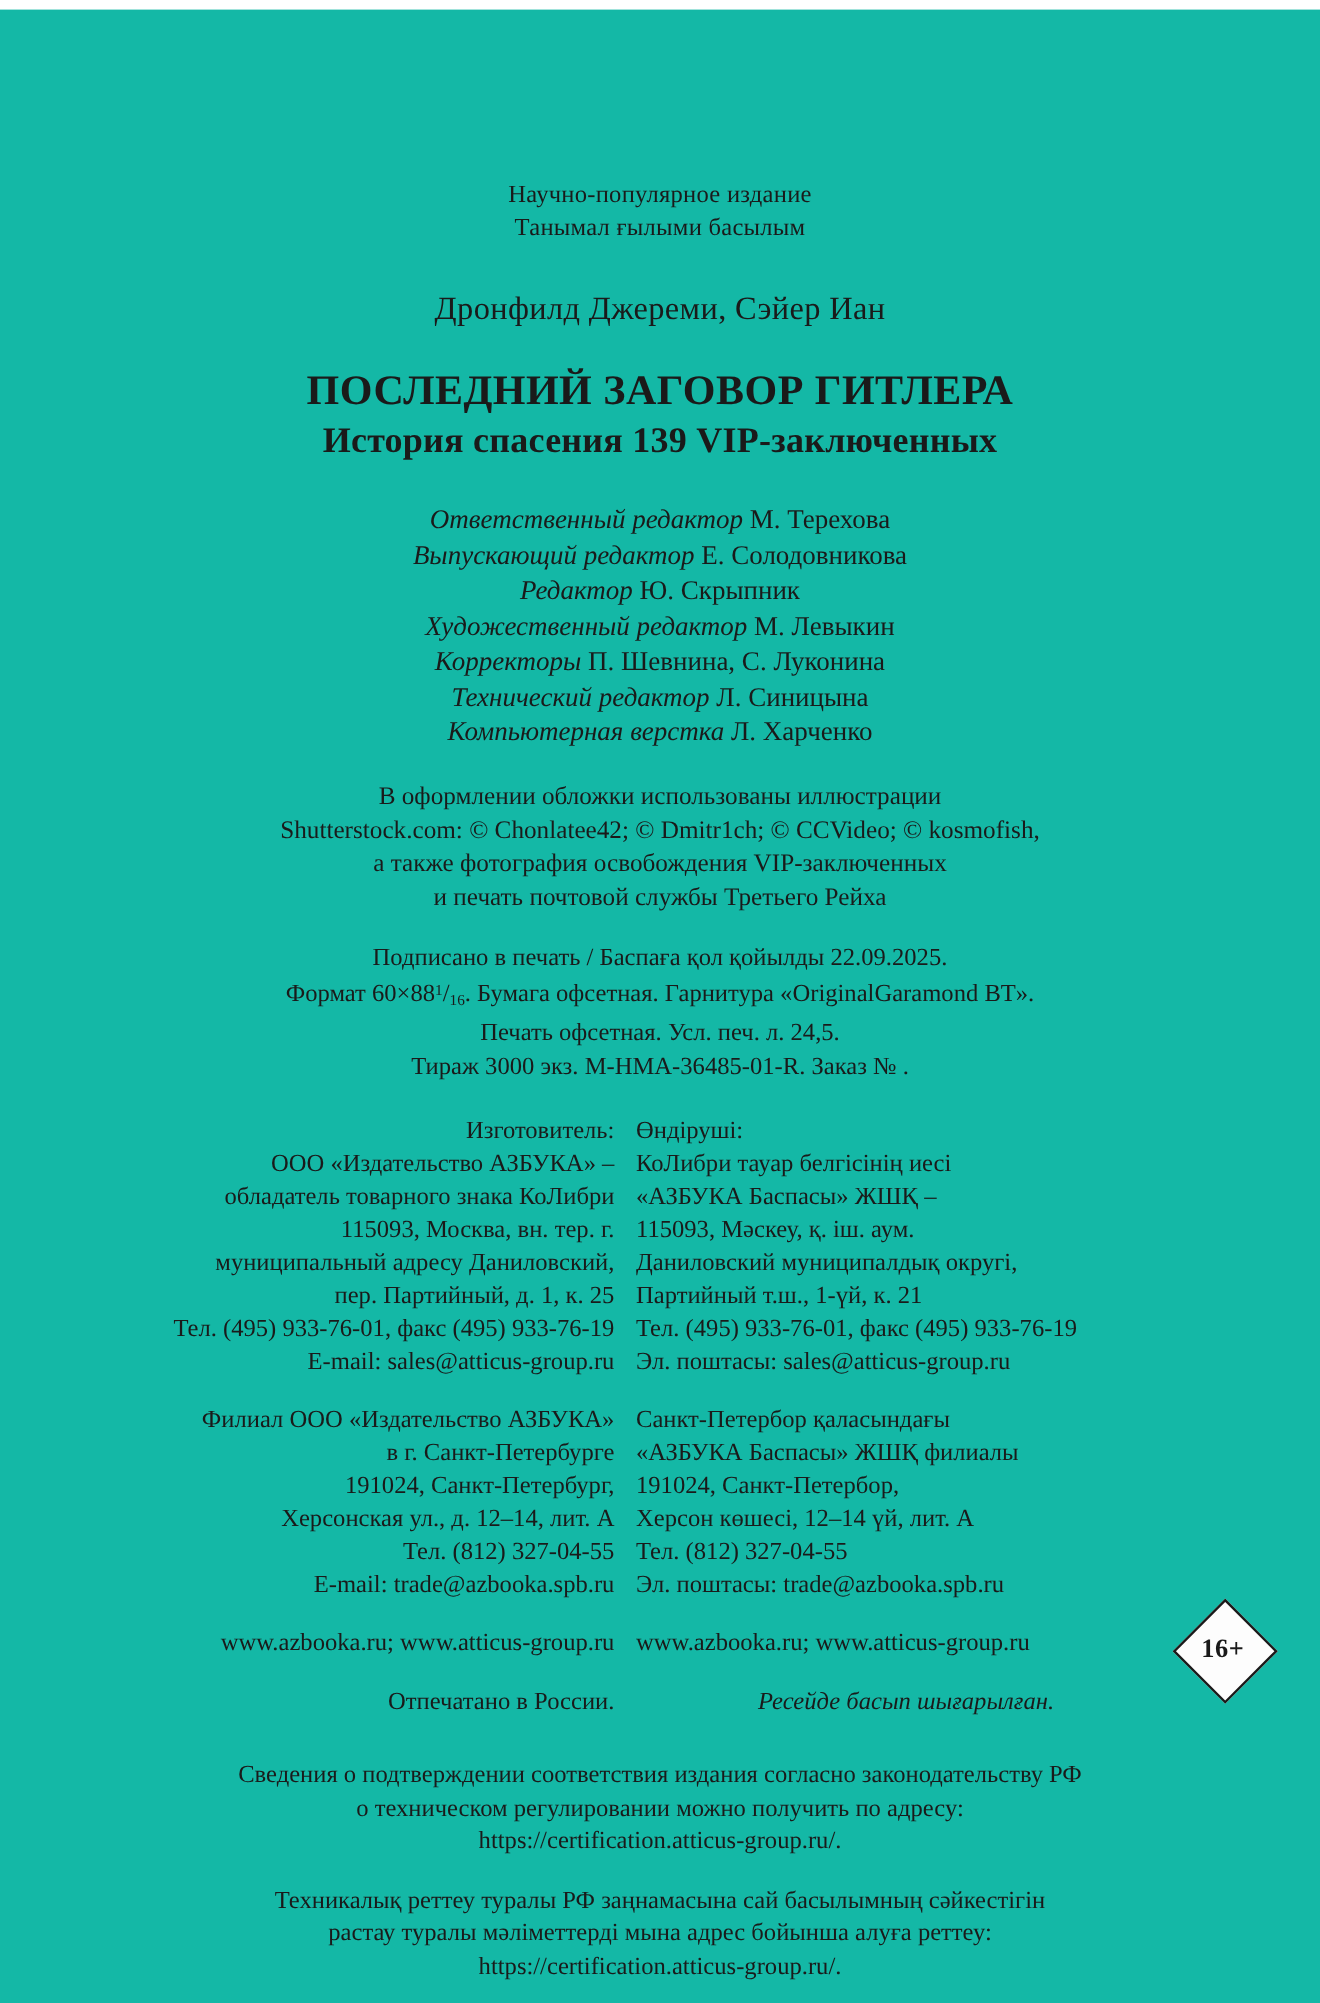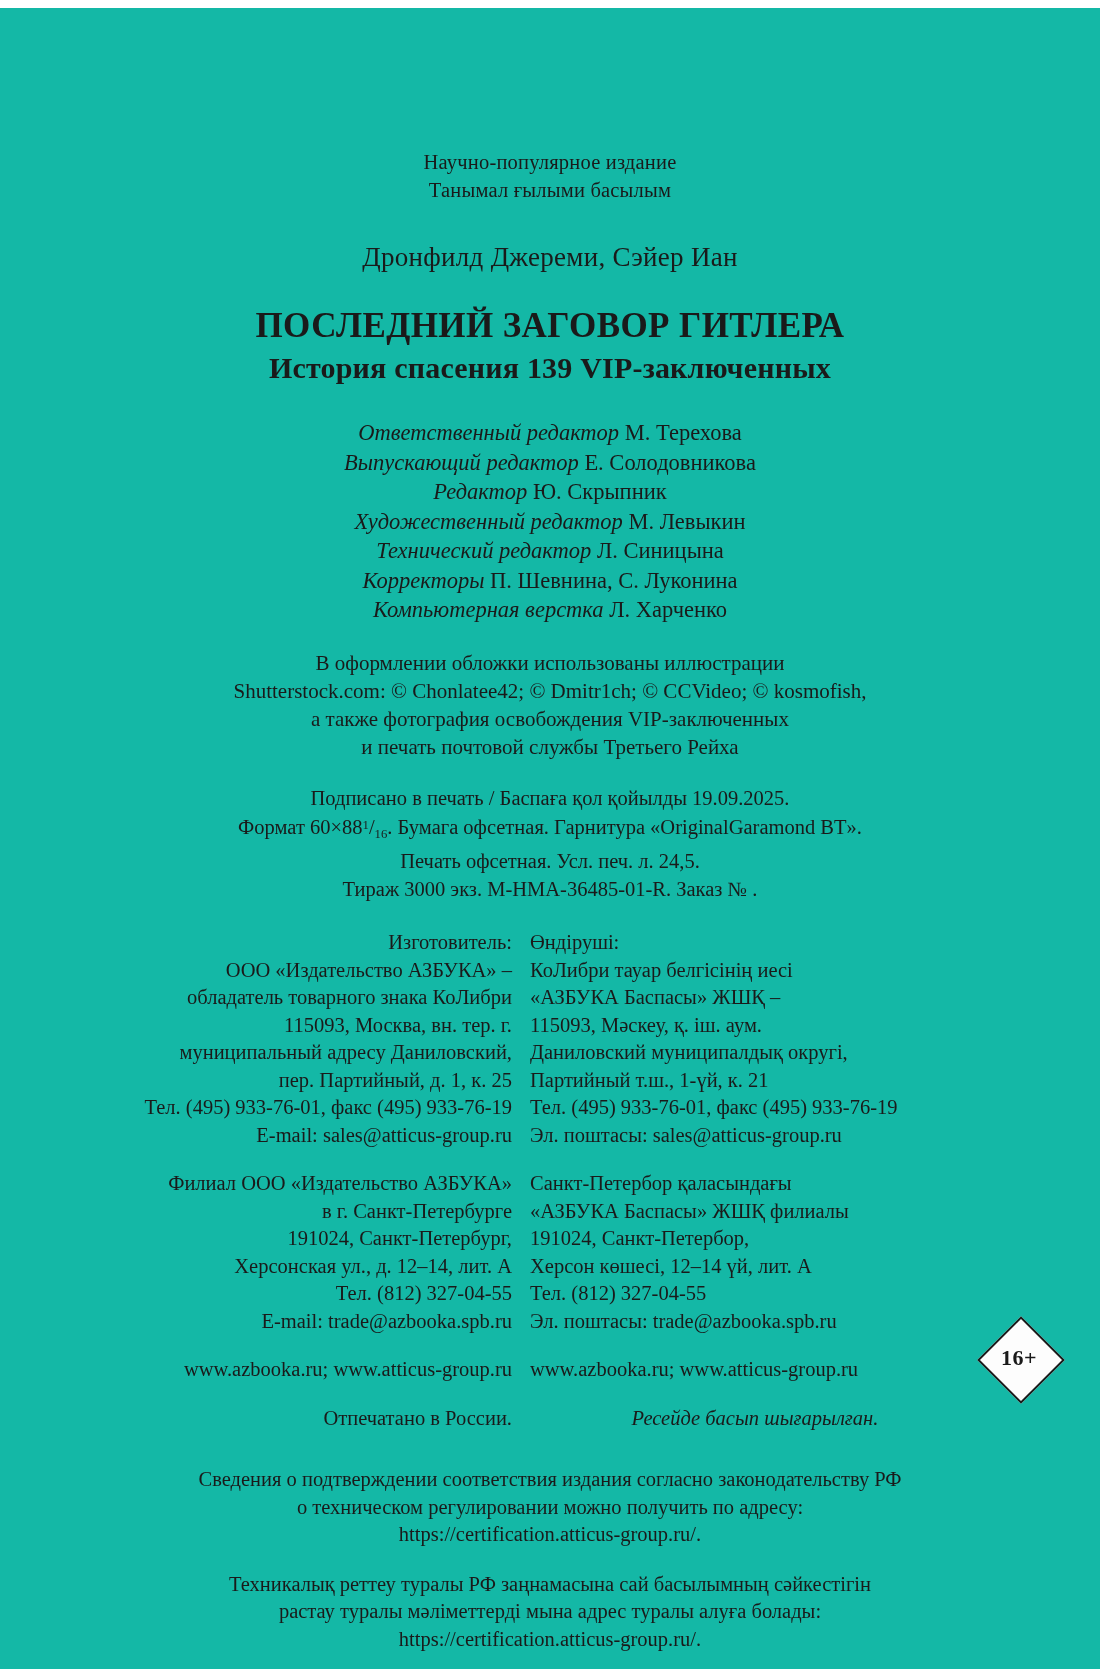--- a/index.html
+++ b/index.html
@@ -148,21 +148,21 @@
   .cert-kz {
     margin-top: 22px;
     font-size: 20.5px;
     line-height: 27.5px;
   }
 
   
   .badge {
     position: absolute;
     right: 38px;
-    bottom: 276px;
+    bottom: 260px;
     width: 86px;
     height: 86px;
   }
   .badge .diamond {
     position: absolute;
     left: 50%;
     top: 50%;
     width: 58px;
     height: 58px;
     margin-left: -29px;
@@ -212,42 +212,42 @@
       </span>
       <span class="line">
         <span class="role">Редактор</span>
         <span class="person">Ю. Скрыпник</span>
       </span>
       <span class="line">
         <span class="role">Художественный редактор</span>
         <span class="person">М. Левыкин</span>
       </span>
       <span class="line">
+        <span class="role">Корректоры</span>
+        <span class="person">П. Шевнина, С. Луконина</span>
+      </span>
+      <span class="line">
         <span class="role">Технический редактор</span>
         <span class="person">Л. Синицына</span>
-      </span>
-      <span class="line">
-        <span class="role">Корректоры</span>
-        <span class="person">П. Шевнина, С. Луконина</span>
       </span>
       <span class="line">
         <span class="role">Компьютерная верстка</span>
         <span class="person">Л. Харченко</span>
       </span>
     </div>
 
     <div class="block cover-credits">
       <span class="line">В оформлении обложки использованы иллюстрации</span>
       <span class="line">Shutterstock.com: © Chonlatee42; © Dmitr1ch; © CCVideo; © kosmofish,</span>
       <span class="line">а также фотография освобождения VIP-заключенных</span>
       <span class="line">и печать почтовой службы Третьего Рейха</span>
     </div>
 
     <div class="block print-data">
-      <span class="line">Подписано в печать / Баспаға қол қойылды 19.09.2025.</span>
+      <span class="line">Подписано в печать / Баспаға қол қойылды 22.09.2025.</span>
       <span class="line"><span>Формат 60×88</span><span class="frac"><sup>1</sup>/<sub>16</sub></span><span>. Бумага офсетная. Гарнитура «OriginalGaramond BT».</span></span>
       <span class="line">Печать офсетная. Усл. печ. л. 24,5.</span>
       <span class="line">Тираж 3000 экз. M-HMA-36485-01-R. Заказ №          .</span>
     </div>
 
     <div class="cols">
       <div class="col-group">
         <div class="col-left">
           <span class="line">Изготовитель:</span>
           <span class="line">ООО «Издательство АЗБУКА» –</span>
@@ -305,21 +305,21 @@
     </div>
 
     <div class="block cert">
       <span class="line">Сведения о подтверждении соответствия издания согласно законодательству РФ</span>
       <span class="line">о техническом регулировании можно получить по адресу:</span>
       <span class="line">https://certification.atticus-group.ru/.</span>
     </div>
 
     <div class="block cert-kz">
       <span class="line">Техникалық реттеу туралы РФ заңнамасына сай басылымның сәйкестігін</span>
-      <span class="line">растау туралы мәліметтерді мына адрес туралы алуға болады:</span>
+      <span class="line">растау туралы мәліметтерді мына адрес бойынша алуға реттеу:</span>
       <span class="line">https://certification.atticus-group.ru/.</span>
     </div>
 
   </div>
 
   <div class="badge">
     <div class="diamond"></div>
     <div class="badge-label">16+</div>
   </div>
 </div>

